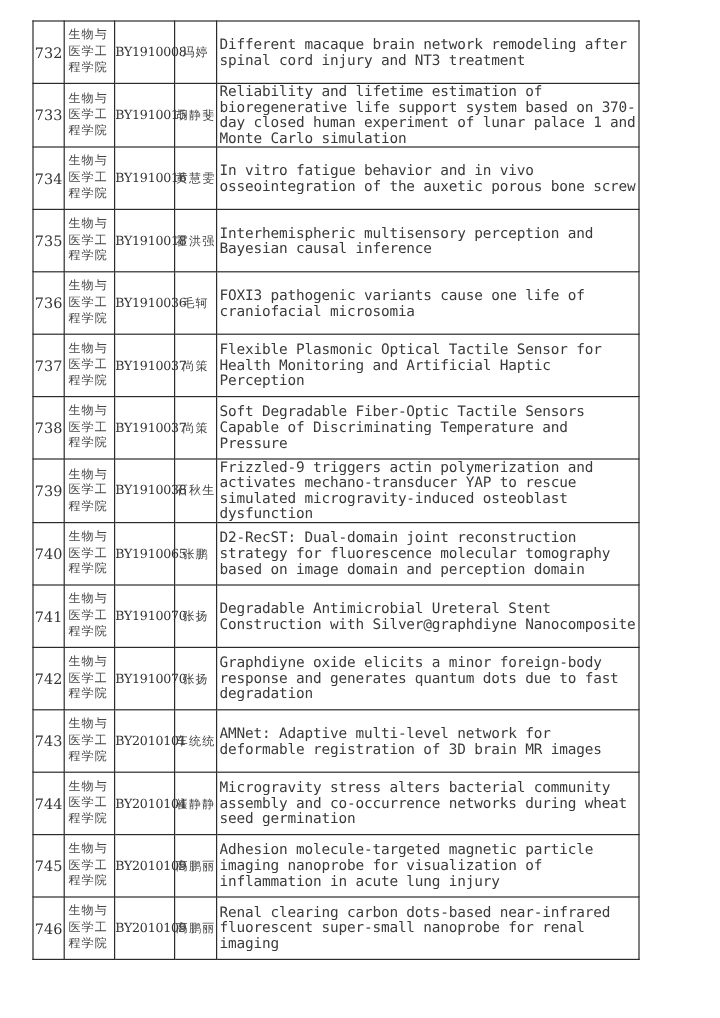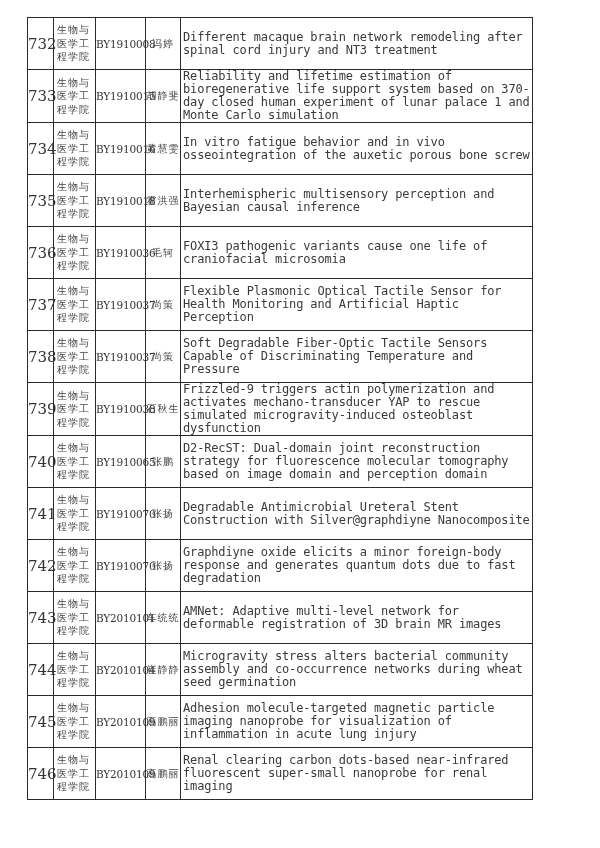--- a/index.html
+++ b/index.html
@@ -11,21 +11,21 @@
     width: 506px;
     font-family: "DejaVu Serif", "Liberation Serif", serif;
     color: #333333;
   }
   .tbl td {
     border: 1.2px solid #2b2b2b;
     height: 51px;
     padding: 0;
     vertical-align: middle;
   }
-  .c-no { width: 26px; font-size: 15px; }
+  .c-no { width: 26px; text-align: center; font-size: 12px; }
   .c-dept { width: 41px; font-size: 10px; line-height: 13.5px; padding-left: 3px !important; letter-spacing: 1px; color: #444; margin-top: 24px; }
   .c-id { width: 49px; text-align: center; font-size: 10.5px; letter-spacing: -0.2px; }
   .c-name { width: 34px; text-align: center; font-size: 10px; letter-spacing: 1px; color: #444; margin-left: 48px; }
   .c-title {
     font-family: "DejaVu Sans Mono", "Liberation Mono", monospace;
     font-size: 12px; line-height: 13px; padding: 0 2px 0 2px !important;
     letter-spacing: -0.15px; color: #3a3a3a;
   }
   .dept-line { display: block; }
 </style>

